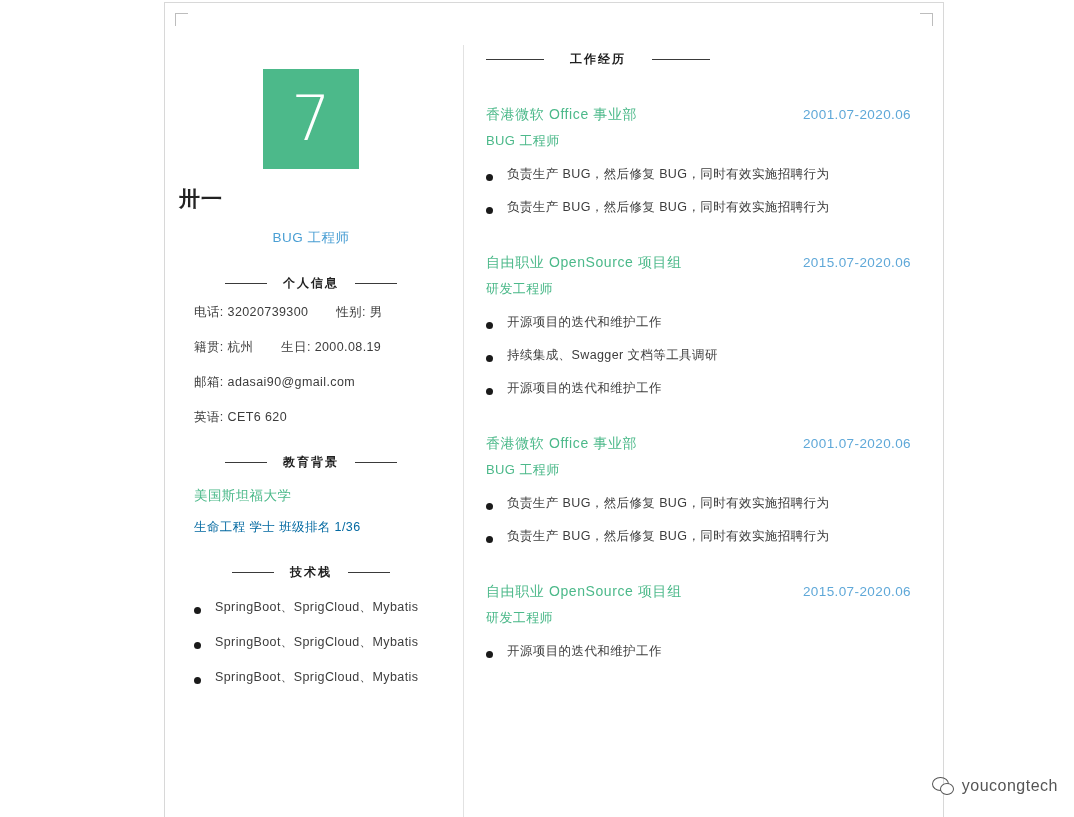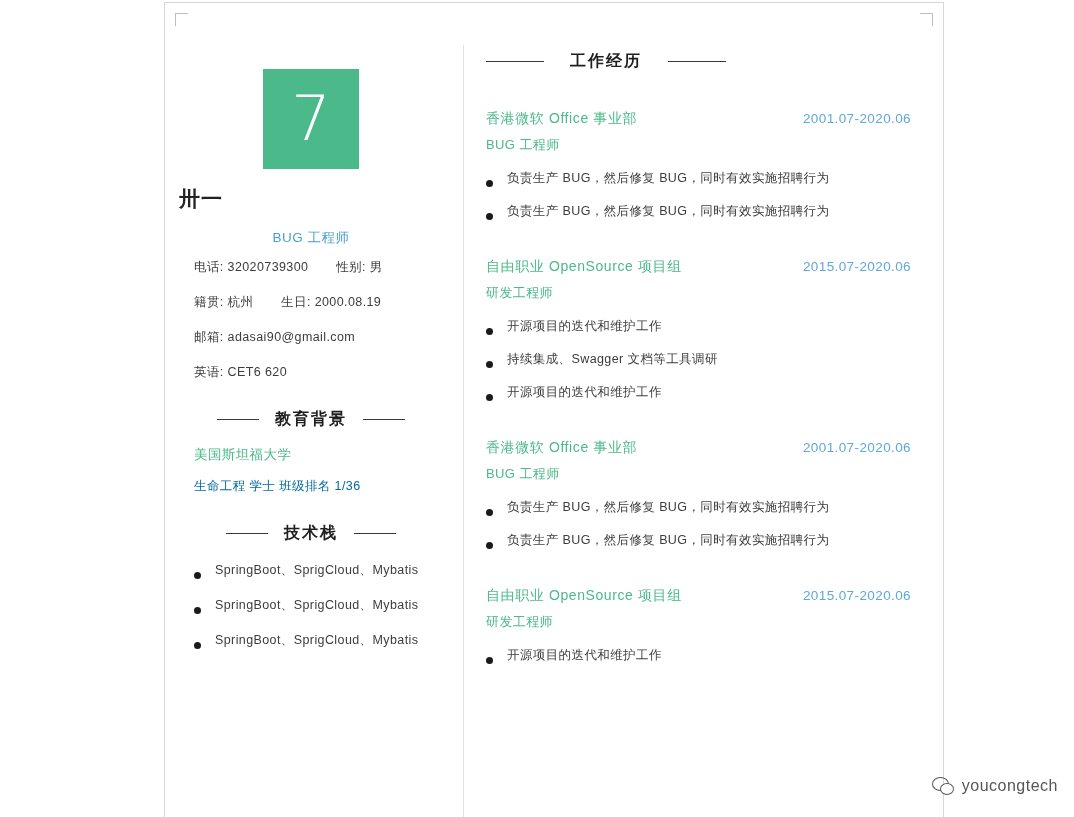--- a/index.html
+++ b/index.html
@@ -107,21 +107,21 @@
     justify-content: center;
     margin-top: 28px;
     margin-bottom: 6px;
   }
   .sec-head .rule {
     height: 1px;
     background: #3a3a3a;
     width: 42px;
   }
   .sec-head .sec-title {
-    font-size: 16px;
+    font-size: 12px;
     font-weight: bold;
     color: #1f1f1f;
     margin: 0 16px;
     letter-spacing: 2px;
   }
   .sec-head.right-head { justify-content: flex-start; margin-top: 6px; }
   .sec-head.right-head .rule { width: 58px; }
   .sec-head.right-head .sec-title { margin: 0 26px; }
 
   
@@ -150,21 +150,21 @@
     font-size: 12.5px;
     color: #0369a1;
     padding-left: 15px;
     margin-top: 14px;
     letter-spacing: .4px;
   }
 
   
   .bullet-row {
     display: flex;
-    align-items: flex-end;
+    align-items: center;
     padding-left: 15px;
     margin-top: 18px;
   }
   .bullet-dot {
     width: 7px;
     height: 7px;
     border-radius: 50%;
     background: #1a1a1a;
     margin-top: 5px;
     flex: 0 0 7px;
@@ -253,20 +253,25 @@
     <div id="columns">
 
       <div id="left-col">
 
         <div class="avatar-wrap">
           <div class="avatar">7</div>
         </div>
         <div class="person-name">卅一</div>
         <div class="person-role">BUG 工程师</div>
 
+        <div class="sec-head">
+          <span class="rule"></span>
+          <span class="sec-title">个人信息</span>
+          <span class="rule"></span>
+        </div>
         <div class="info-list">
           <div class="info-row">
             <span class="lbl">电话: 32020739300</span>
             <span class="gap"></span>
             <span class="lbl">性别: 男</span>
           </div>
           <div class="info-row">
             <span class="lbl">籍贯: 杭州</span>
             <span class="gap"></span>
             <span class="lbl">生日: 2000.08.19</span>

